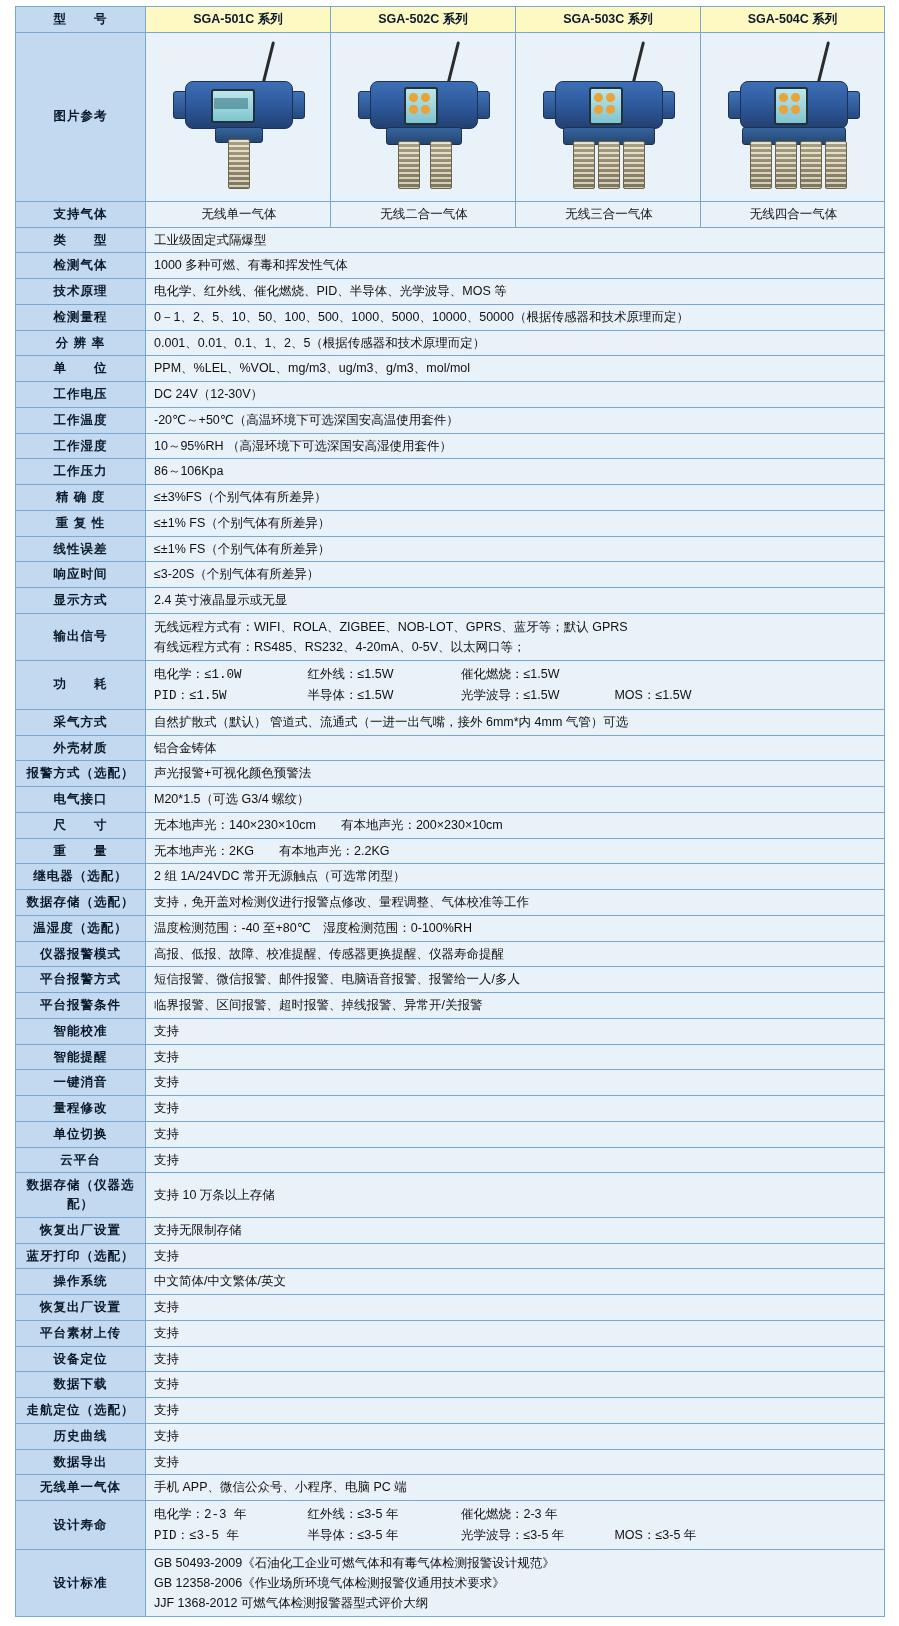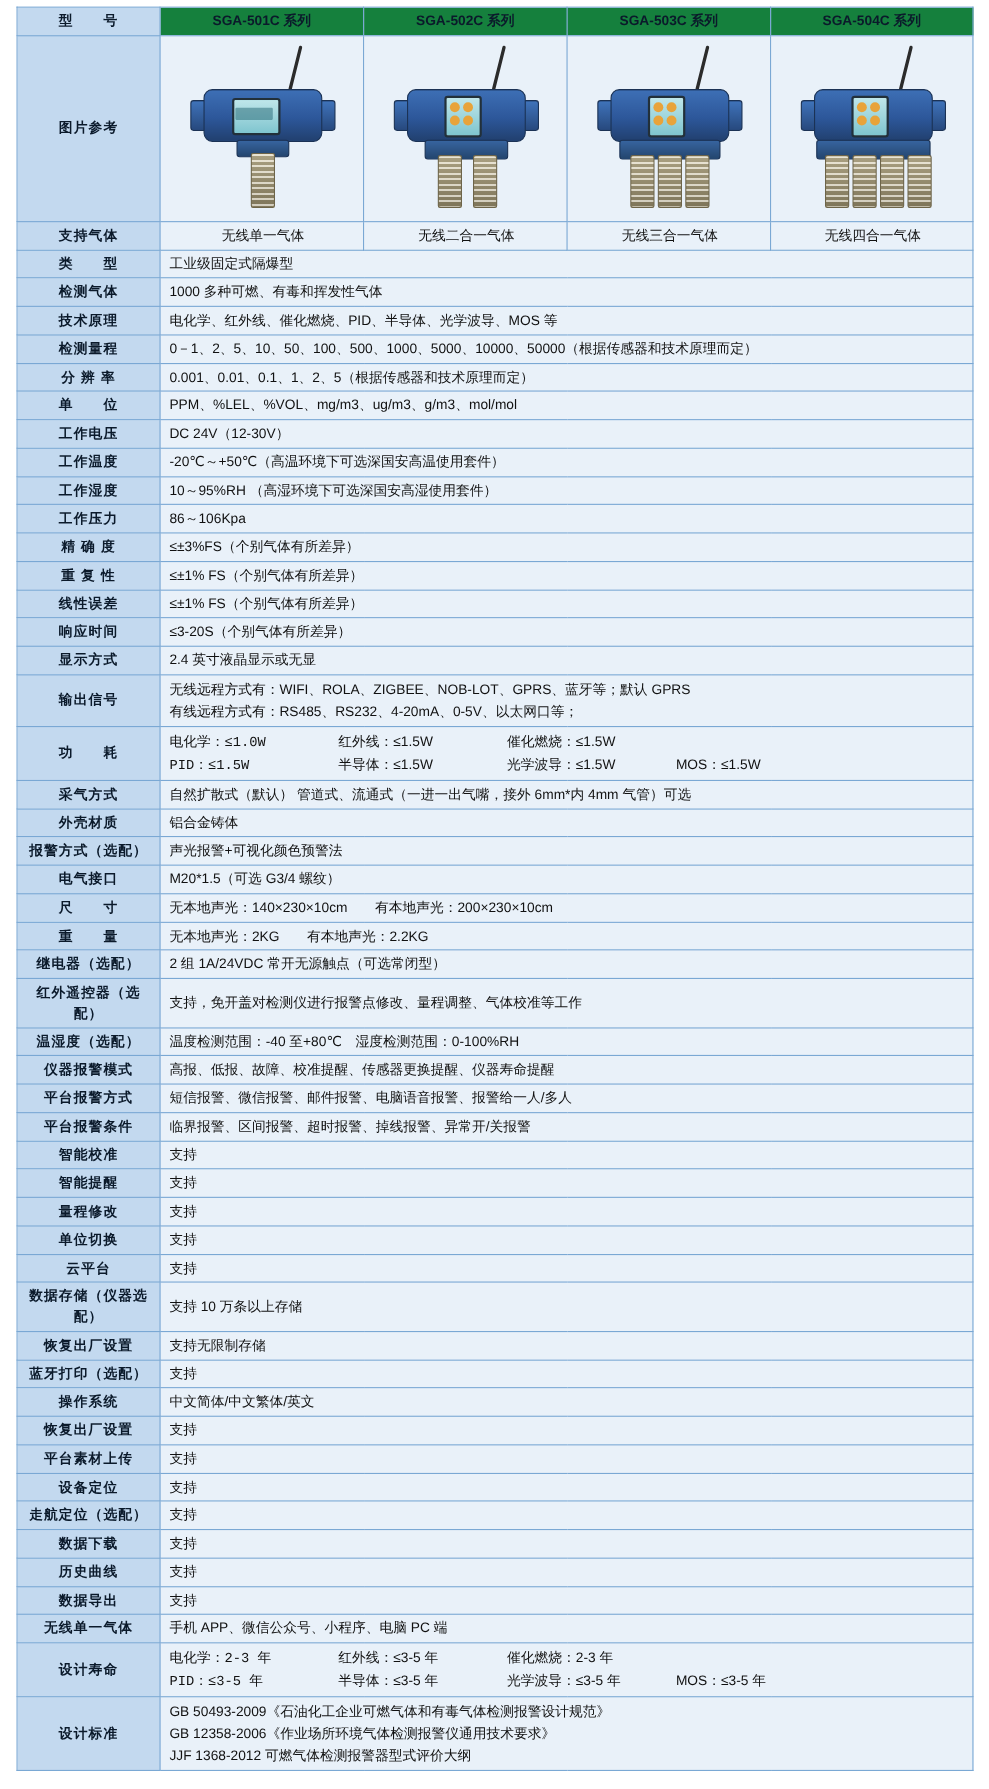--- a/index.html
+++ b/index.html
@@ -2,21 +2,21 @@
 <html><head>
 <meta charset="utf-8">
 <style>
   html,body{margin:0;padding:0;background:#fff;}
   body{font-family:"Liberation Sans","DejaVu Sans",sans-serif;}
   #sheet{width:899px;margin:0;}
   table{border-collapse:collapse;width:869px;margin:6px 15px 0 15px;table-layout:fixed;}
   td{border:1px solid #7aa8d4;font-size:12.5px;color:#111;padding:3px 6px;vertical-align:middle;line-height:1.5;}
   .lbl{background:#c3d9ef;text-align:center;font-weight:bold;width:120px;color:#0b1a2b;letter-spacing:1px;}
   .val{background:#e9f1f9;text-align:left;padding-left:8px;}
-  .hdr{background:#15803d;text-align:center;font-weight:bold;color:#0b1a2b;}
+  .hdr{background:#fef9c3;text-align:center;font-weight:bold;color:#0b1a2b;}
   .ctr{text-align:center;margin-top:36px;}
   .img-cell{background:#e9f1f9;text-align:center;padding:4px 0;height:160px;}
   .lbl.tall{vertical-align:middle;margin-left:10px;}
   .multi{line-height:1.6;}
   .w1{display:inline-block;min-width:150px;font-family:Liberation Mono, monospace;}
   .w2{display:inline-block;min-width:150px;}
   .w3{display:inline-block;min-width:150px;}
   .w4{display:inline-block;min-width:120px;}
   
   .dev{position:relative;width:150px;height:155px;margin:0 auto;}
@@ -255,21 +255,21 @@
         </tr>
   <tr>
           <td class="lbl">重　　量</td>
           <td class="val" colspan="4">无本地声光：2KG　　有本地声光：2.2KG</td>
         </tr>
   <tr>
           <td class="lbl">继电器（选配）</td>
           <td class="val" colspan="4">2 组 1A/24VDC 常开无源触点（可选常闭型）</td>
         </tr>
   <tr>
-          <td class="lbl">红外遥控器（选配）</td>
+          <td class="lbl">数据存储（选配）</td>
           <td class="val" colspan="4">支持，免开盖对检测仪进行报警点修改、量程调整、气体校准等工作</td>
         </tr>
   <tr>
           <td class="lbl">温湿度（选配）</td>
           <td class="val" colspan="4">温度检测范围：-40 至+80℃　湿度检测范围：0-100%RH</td>
         </tr>
   <tr>
           <td class="lbl">仪器报警模式</td>
           <td class="val" colspan="4">高报、低报、故障、校准提醒、传感器更换提醒、仪器寿命提醒</td>
         </tr>
@@ -283,20 +283,24 @@
         </tr>
   <tr>
           <td class="lbl">智能校准</td>
           <td class="val" colspan="4">支持</td>
         </tr>
   <tr>
           <td class="lbl">智能提醒</td>
           <td class="val" colspan="4">支持</td>
         </tr>
   <tr>
+          <td class="lbl">一键消音</td>
+          <td class="val" colspan="4">支持</td>
+        </tr>
+  <tr>
           <td class="lbl">量程修改</td>
           <td class="val" colspan="4">支持</td>
         </tr>
   <tr>
           <td class="lbl">单位切换</td>
           <td class="val" colspan="4">支持</td>
         </tr>
   <tr>
           <td class="lbl">云平台</td>
           <td class="val" colspan="4">支持</td>
@@ -323,25 +327,25 @@
         </tr>
   <tr>
           <td class="lbl">平台素材上传</td>
           <td class="val" colspan="4">支持</td>
         </tr>
   <tr>
           <td class="lbl">设备定位</td>
           <td class="val" colspan="4">支持</td>
         </tr>
   <tr>
+          <td class="lbl">数据下载</td>
+          <td class="val" colspan="4">支持</td>
+        </tr>
+  <tr>
           <td class="lbl">走航定位（选配）</td>
-          <td class="val" colspan="4">支持</td>
-        </tr>
-  <tr>
-          <td class="lbl">数据下载</td>
           <td class="val" colspan="4">支持</td>
         </tr>
   <tr>
           <td class="lbl">历史曲线</td>
           <td class="val" colspan="4">支持</td>
         </tr>
   <tr>
           <td class="lbl">数据导出</td>
           <td class="val" colspan="4">支持</td>
         </tr>

